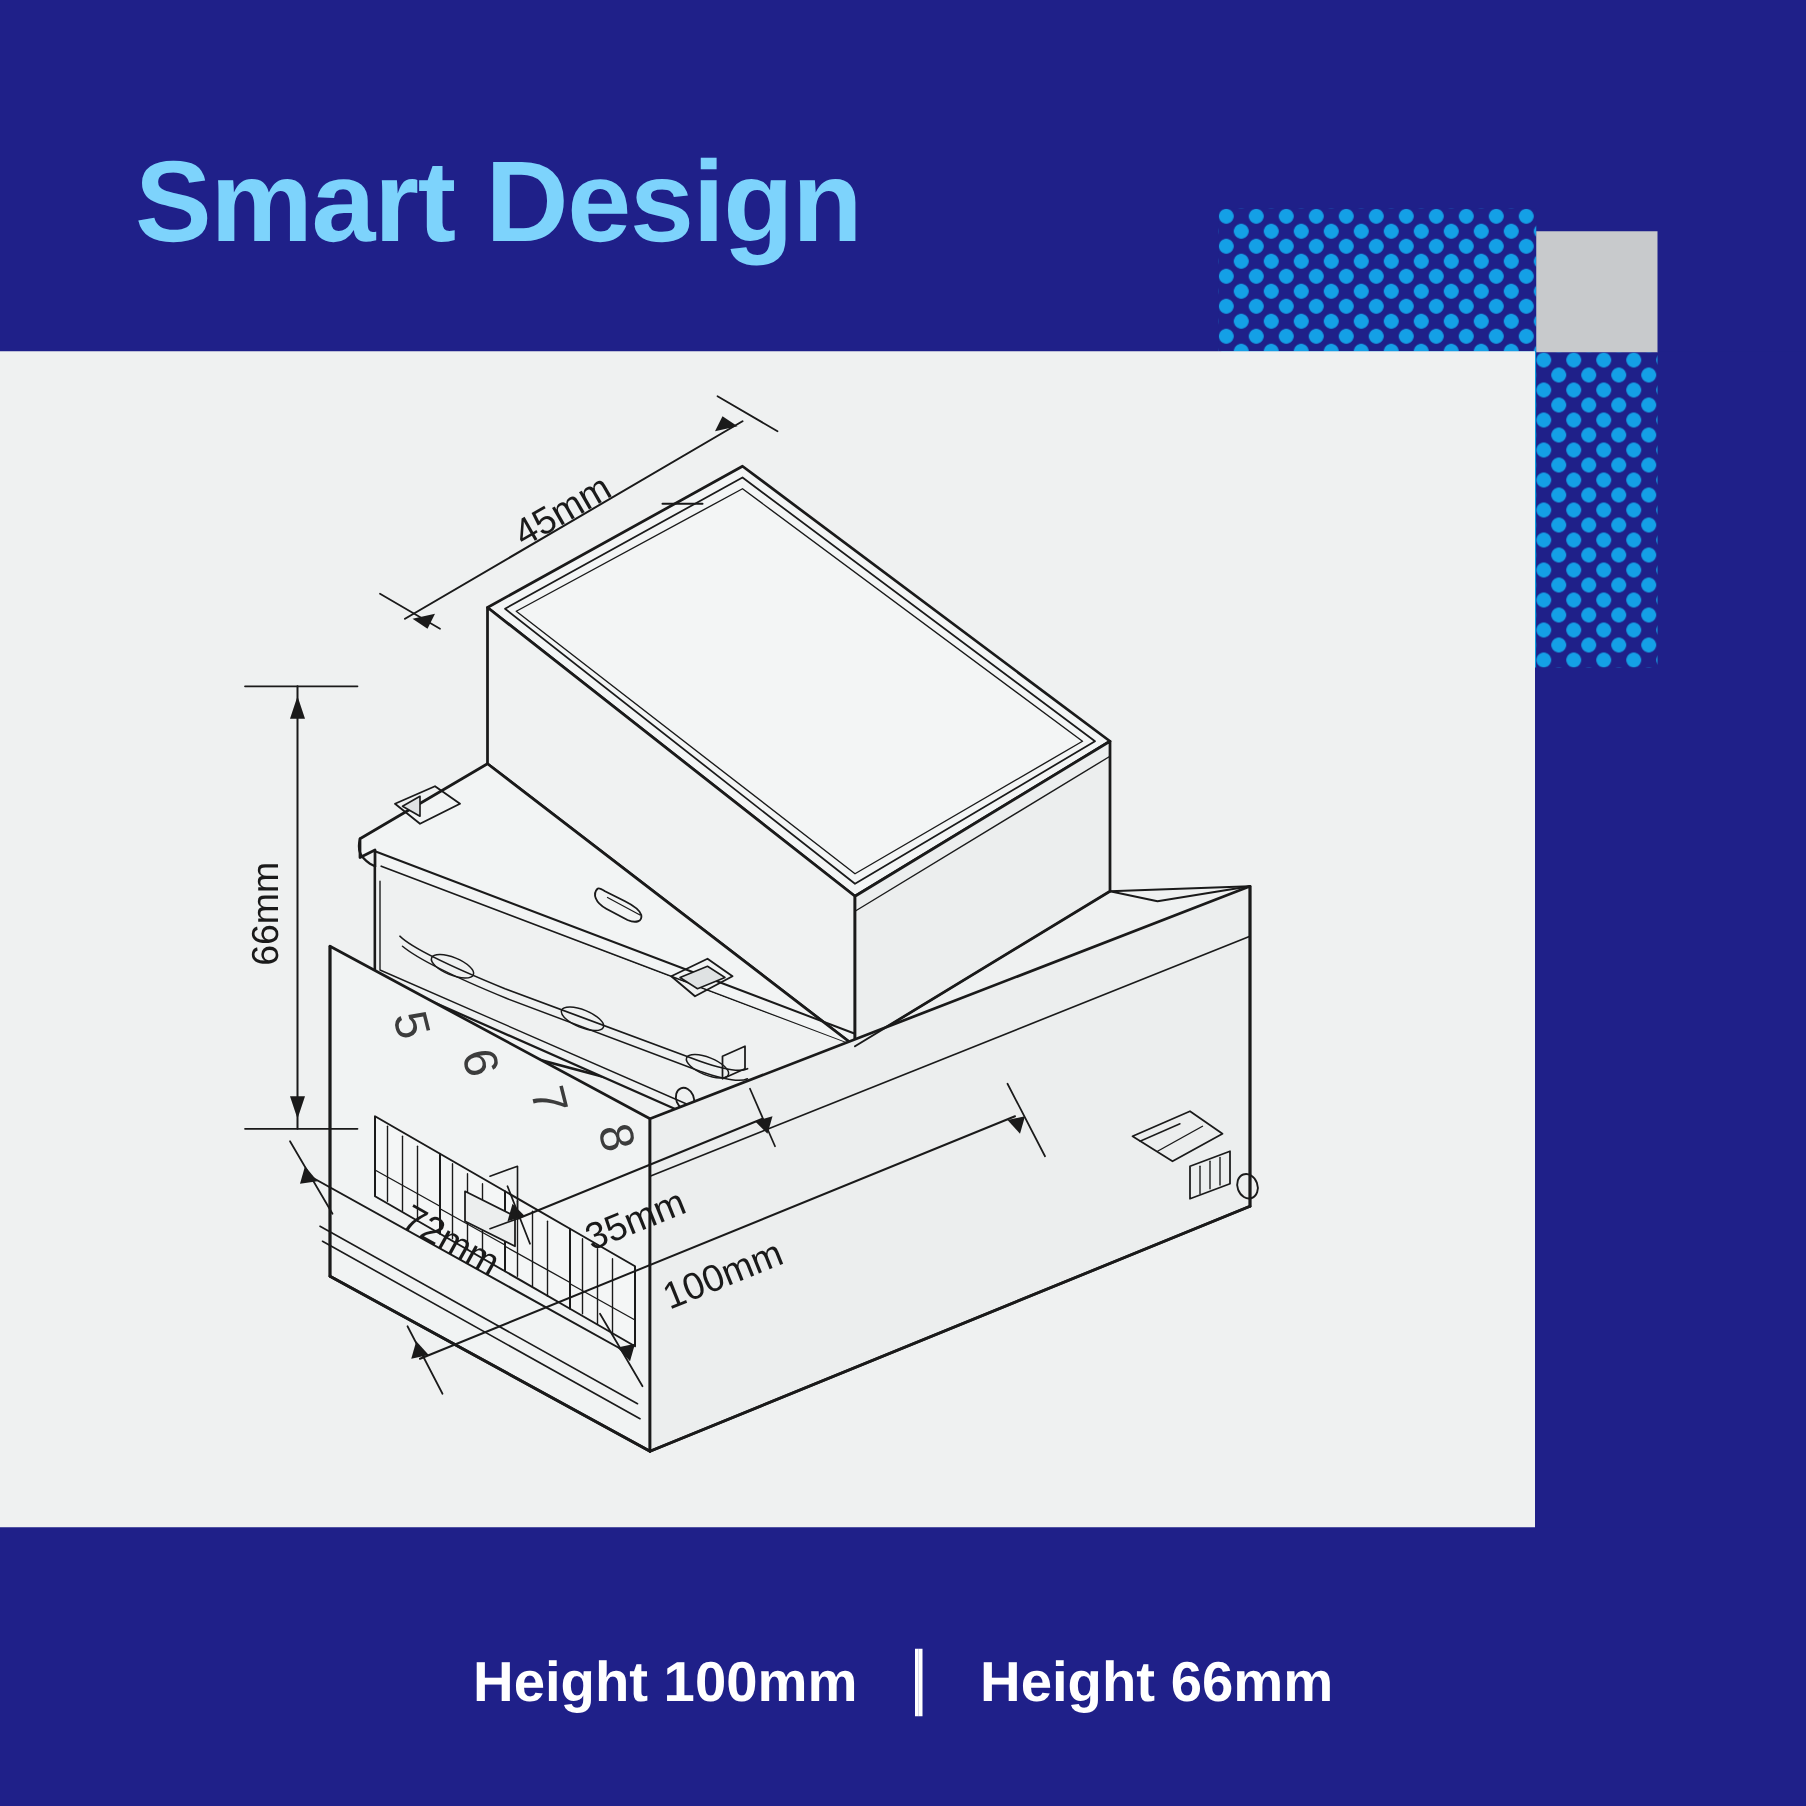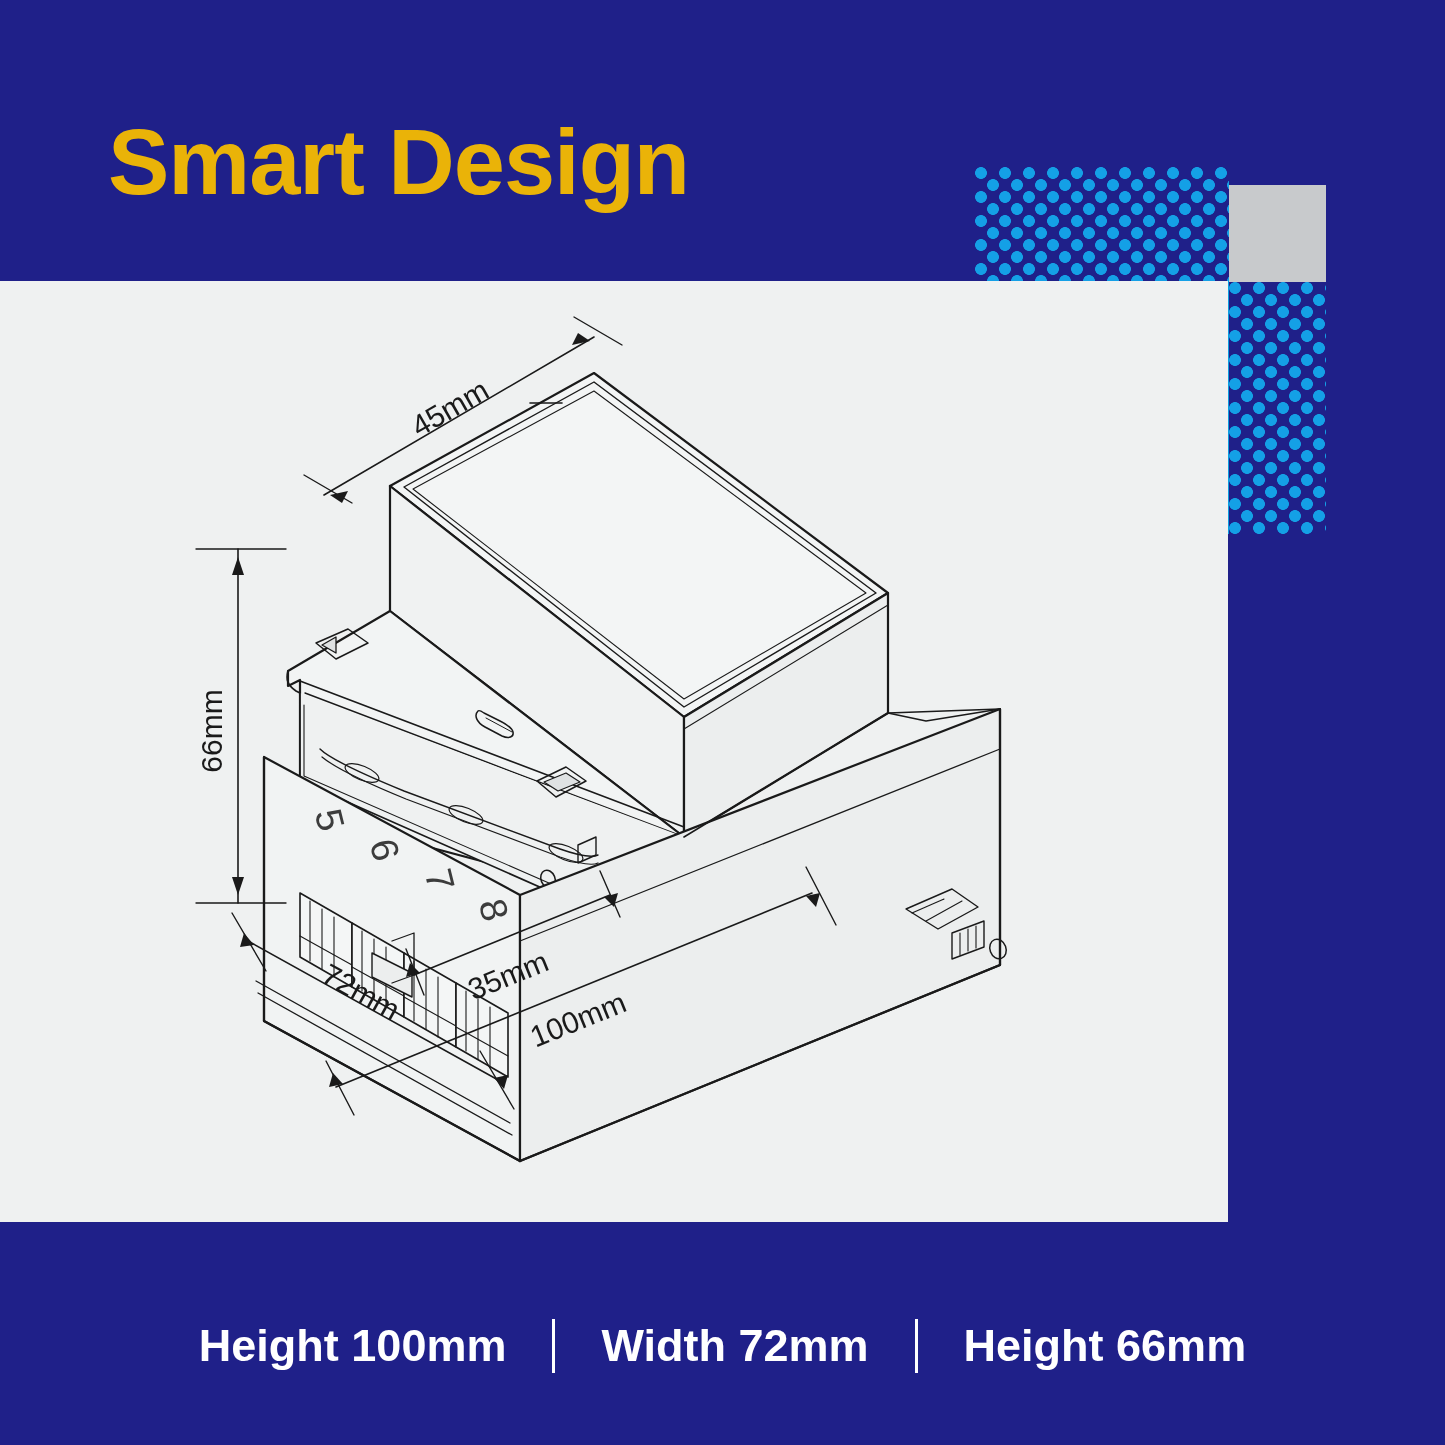--- a/index.html
+++ b/index.html
@@ -13,21 +13,21 @@
   }
   #stage{position:absolute;inset:0;width:1445px;height:1445px;}
 
   
   .header-band{
     position:absolute;left:0;top:0;width:1445px;height:281px;
     background:#1f2089;
   }
   .title{
     position:absolute;left:108px;top:116px;
-    font-size:92px;font-weight:bold;color:#eab308;
+    font-size:92px;font-weight:bold;color:#7dd3fc;
     letter-spacing:-1px;line-height:1;white-space:nowrap;
   }
 
   
   .deco{position:absolute;}
   .dot-band{
     left:975px;top:167px;width:254px;height:114px;
     background-color:#1f2089;
     background-image:
       radial-gradient(circle at 6px 6px, #14a0e6 5.6px, transparent 6.2px),
@@ -244,19 +244,18 @@
         <text x="427" y="602" text-anchor="middle" transform="rotate(76 427 602)">7</text>
         <text x="481" y="632" text-anchor="middle" transform="rotate(76 481 632)">8</text>
       </g>
     </svg>
   </div>
 
   <div class="footer">
     <div class="footer-inner">
       <div class="f-item">Height 100mm</div>
       <div class="f-sep"></div>
-      <div class="f-item">Width 72mm</div>
       <div class="f-sep"></div>
       <div class="f-item">Height 66mm</div>
     </div>
   </div>
 
 </div>
 
 </body></html>

